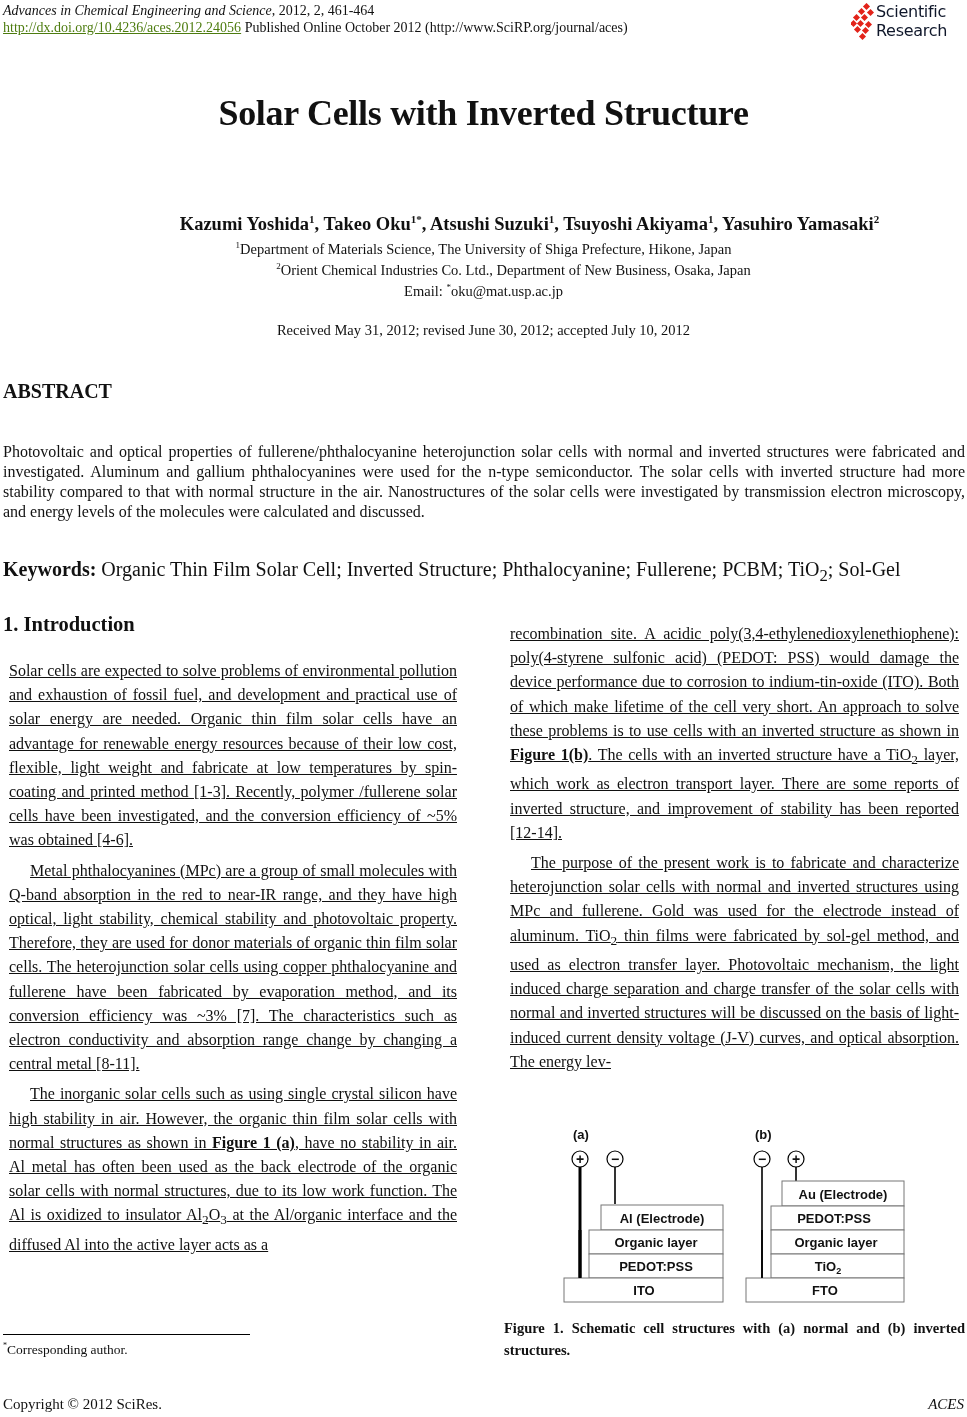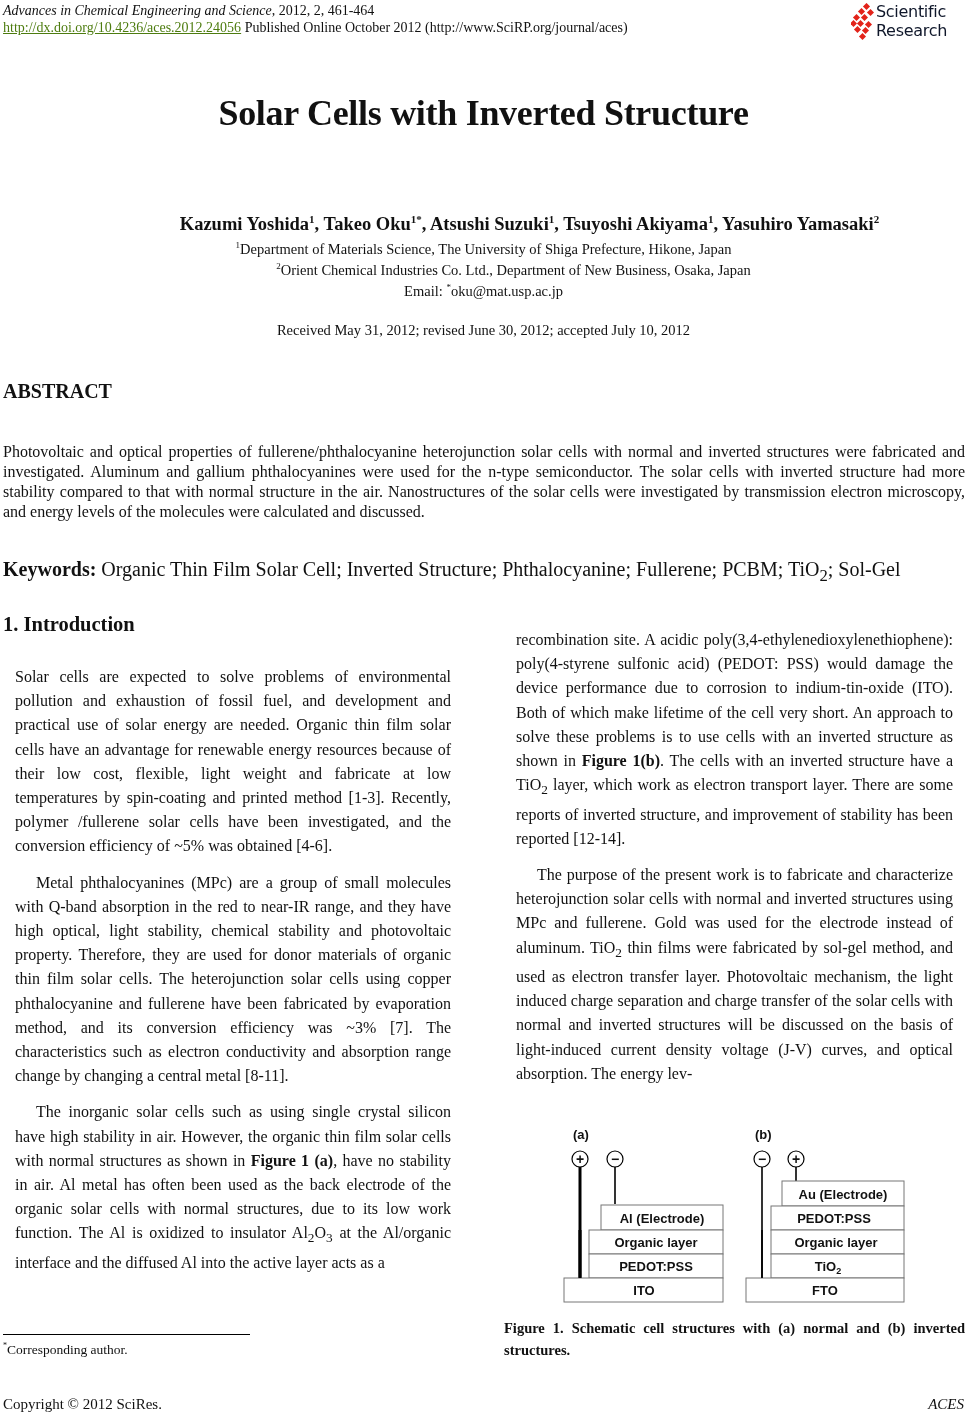--- a/index.html
+++ b/index.html
@@ -17,21 +17,21 @@
   .authors sup { font-size:11px; }
   .affil { left:0; width:967px; text-align:center; font-size:14.5px; }
   .affil sup { font-size:9px; }
   .received { left:0; width:967px; top:322px; text-align:center; font-size:14.5px; }
   .h-abstract { left:3px; top:380px; font-size:20px; font-weight:bold; }
   .abstract { left:3px; top:418px; width:962px; font-size:16px; line-height:20px; text-align:justify;margin-top:24px; }
   .keywords { left:3px; top:558px; width:962px; font-size:20px; }
   .keywords b { font-weight:bold; }
   .h-intro { left:3px; top:613px; font-size:20.5px; font-weight:bold; }
   .col { font-size:16px; line-height:24.2px; text-align:justify; }
-  .col p { margin:12px; }
+  .col p { margin:6px;text-decoration:underline; }
   .col .ind { text-indent:21px; }
   .colL { left:3px; top:653px; width:460px; }
   .colR { left:504px; top:616px; width:461px; }
   .footrule { left:3px; top:1334px; width:247px; border-top:1px solid #000; }
   .footnote { left:3px; top:1341px; font-size:13.5px; }
   .footnote sup { font-size:8px; }
   .caption { left:504px; top:1317px; width:461px; font-size:14.5px; font-weight:bold; line-height:22px; text-align:justify; }
   .copyright { left:3px; top:1396px; font-size:15px; }
   .journal { right:3px; top:1396px; font-size:15px; font-style:italic; }
   .fig { left:0; top:0; width:967px; height:1417px; pointer-events:none; }

